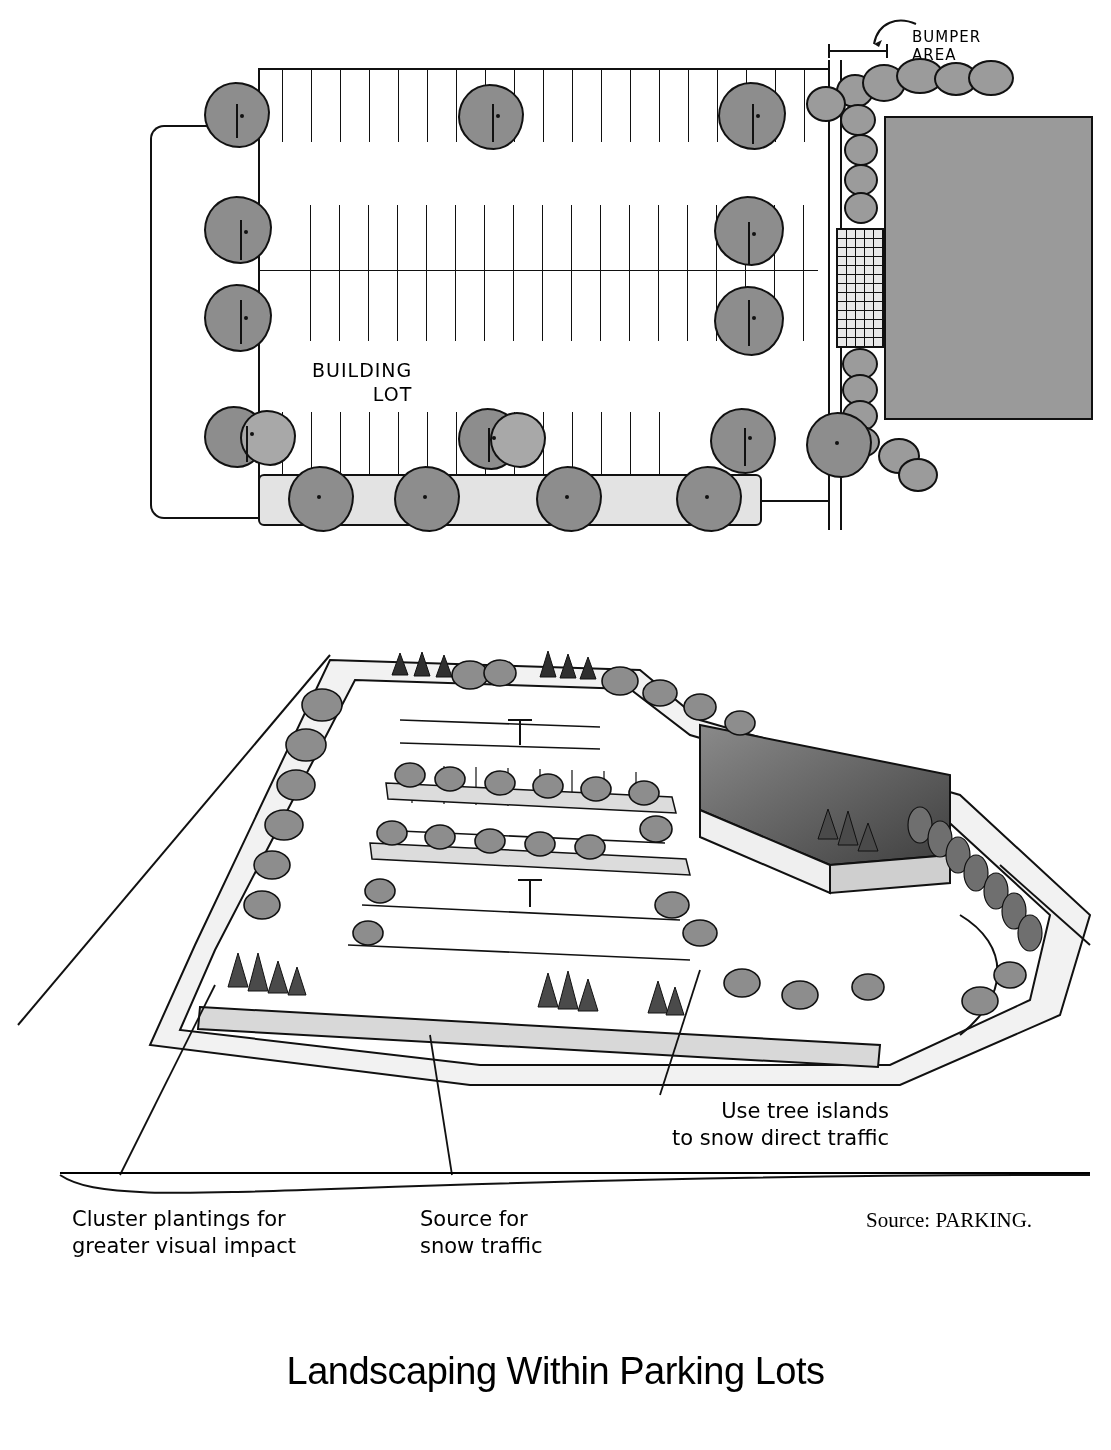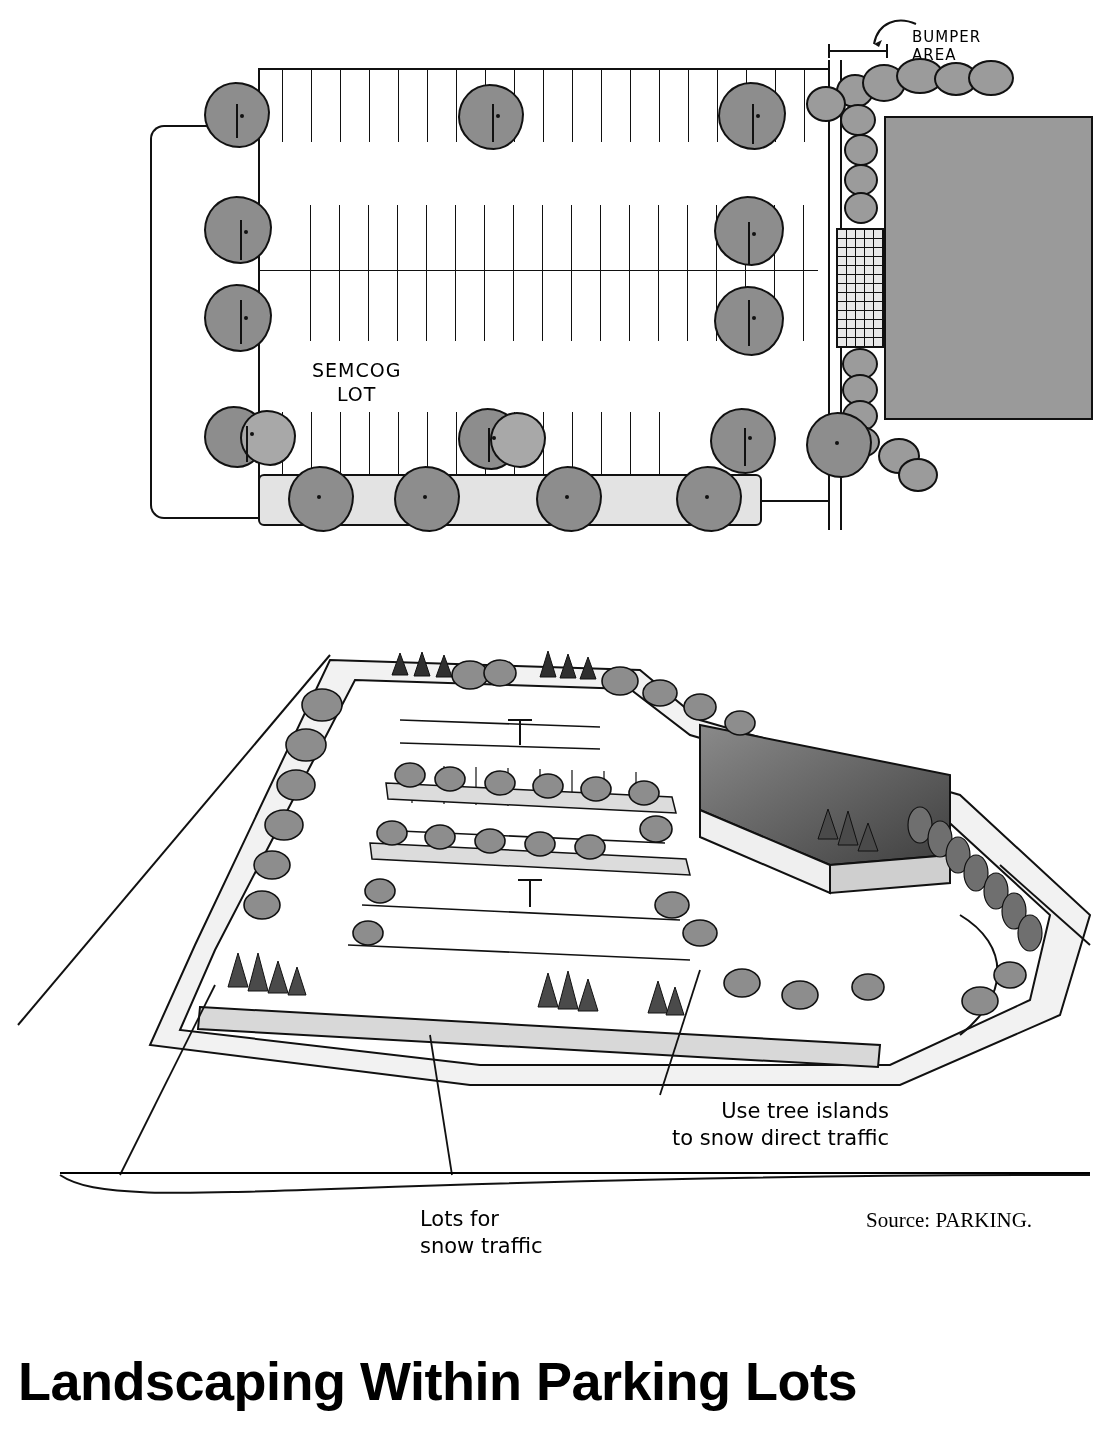--- a/index.html
+++ b/index.html
@@ -61,22 +61,22 @@
   #persp{position:absolute;left:0;top:615px;width:1111px;height:620px;}
 
   #persp svg{position:absolute;left:0;top:0;}
 
   .callout{position:absolute;font-family:"DejaVu Sans",sans-serif;font-size:21px;line-height:27px;}
 
   #source{position:absolute;left:866px;top:1208px;font-size:21px;font-family:"Liberation Serif",serif;}
 
   #hrule{position:absolute;left:60px;top:1172px;width:1030px;height:2px;background:#000;}
 
-  #title{position:absolute;left:18px;top:1350px;width:1075px;text-align:left;
-         font-size:54px;font-weight:700;font-family:"Liberation Sans",sans-serif;letter-spacing:-0.5px;}
+  #title{position:absolute;left:18px;top:1350px;width:1075px;text-align:center;
+         font-size:38px;font-weight:400;font-family:"Liberation Sans",sans-serif;letter-spacing:-0.5px;}
 </style>
 </head>
 <body>
 
 <div id="sheet">
 
   <div id="plan">
 
     <div id="left-drive" class="abs"></div>
 
@@ -181,22 +181,22 @@
     <svg id="bumper-arrow" class="abs" width="48" height="34" viewBox="0 0 48 34">
       <path d="M2,30 C6,8 26,2 44,10" fill="none" stroke="#111" stroke-width="2"></path>
       <path d="M2,30 L10,26 L7,33 Z" fill="#111"></path>
     </svg>
     <div id="bumper-label" class="abs handtext">
       <div>BUMPER</div>
       <div>AREA</div>
     </div>
 
     <div id="parking-label" class="abs handtext">
-      <div>SEMCOG</div>
-      <div style="text-align:center">LOT</div>
+      <div>BUILDING</div>
+      <div style="text-align:right">LOT</div>
     </div>
 
     <div class="tree" style="left:204px;top:82px;width:62px;height:62px;"></div>
     <div class="tree-stem" style="left:236px;top:104px;height:34px;"></div>
     <div class="tree-dot" style="left:240px;top:114px;"></div>
 
     <div class="tree" style="left:204px;top:196px;width:64px;height:64px;"></div>
     <div class="tree-stem" style="left:240px;top:220px;height:40px;"></div>
     <div class="tree-dot" style="left:244px;top:230px;"></div>
 
@@ -398,22 +398,26 @@
 
       <path d="M18,410 L330,40" stroke="#111" stroke-width="2" fill="none"></path>
 
       <path d="M60,560 C120,600 300,560 1090,560" stroke="#111" stroke-width="2" fill="none"></path>
     </svg>
 
     <div class="callout" style="left:672px;top:483px;text-align:right;">
       <div>Use tree islands</div>
       <div>to snow direct traffic</div>
     </div>
+    <div class="callout" style="left:72px;top:591px;">
+      <div>Cluster plantings for</div>
+      <div>greater visual impact</div>
+    </div>
     <div class="callout" style="left:420px;top:591px;">
-      <div>Lots for</div>
+      <div>Source for</div>
       <div>snow traffic</div>
     </div>
   </div>
 
   <div id="hrule"></div>
 
   <div id="source">Source:  PARKING.</div>
 
   <div id="title">Landscaping Within Parking Lots</div>
 

